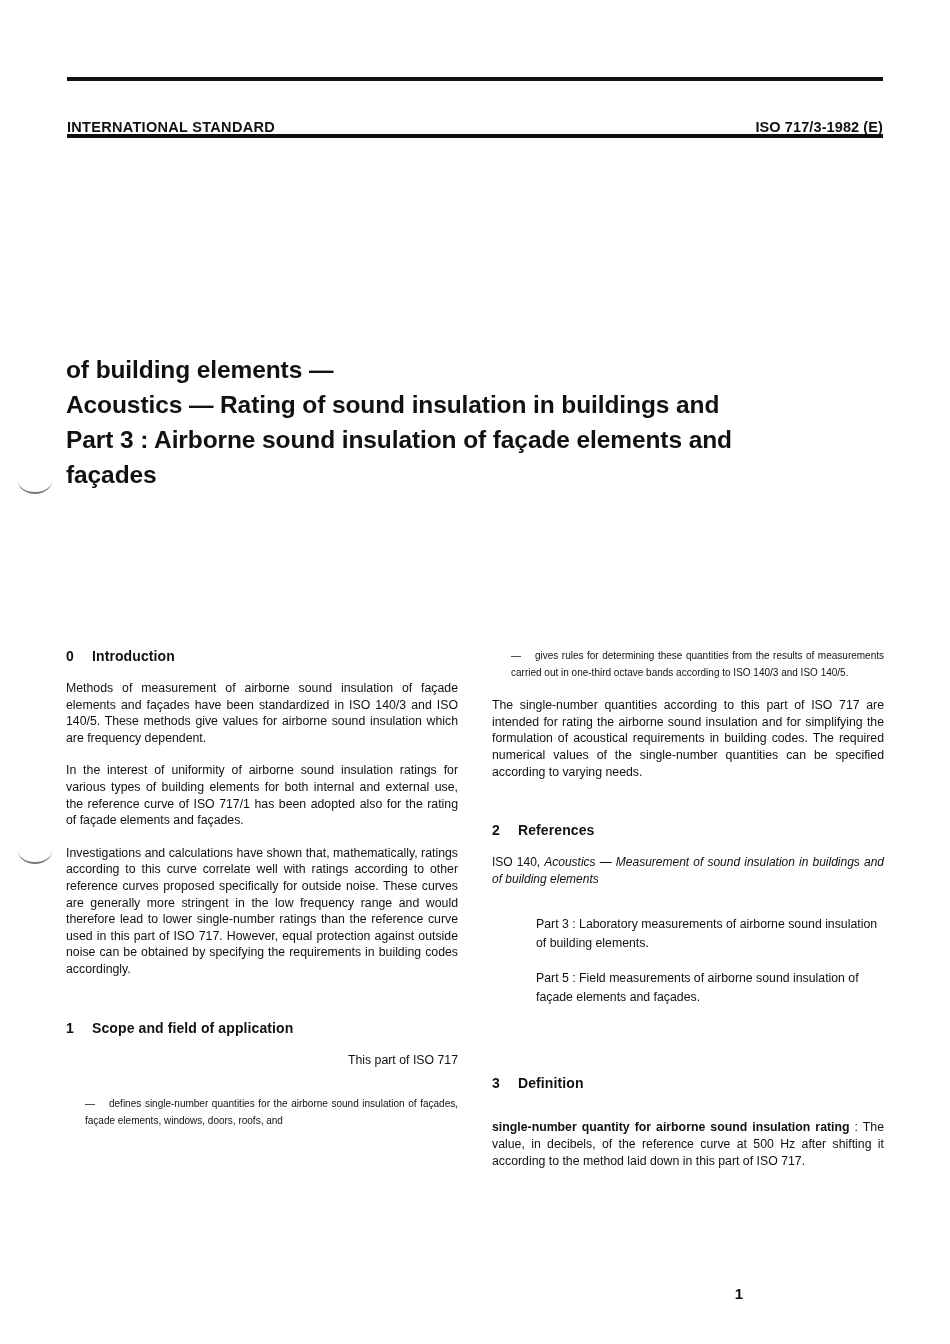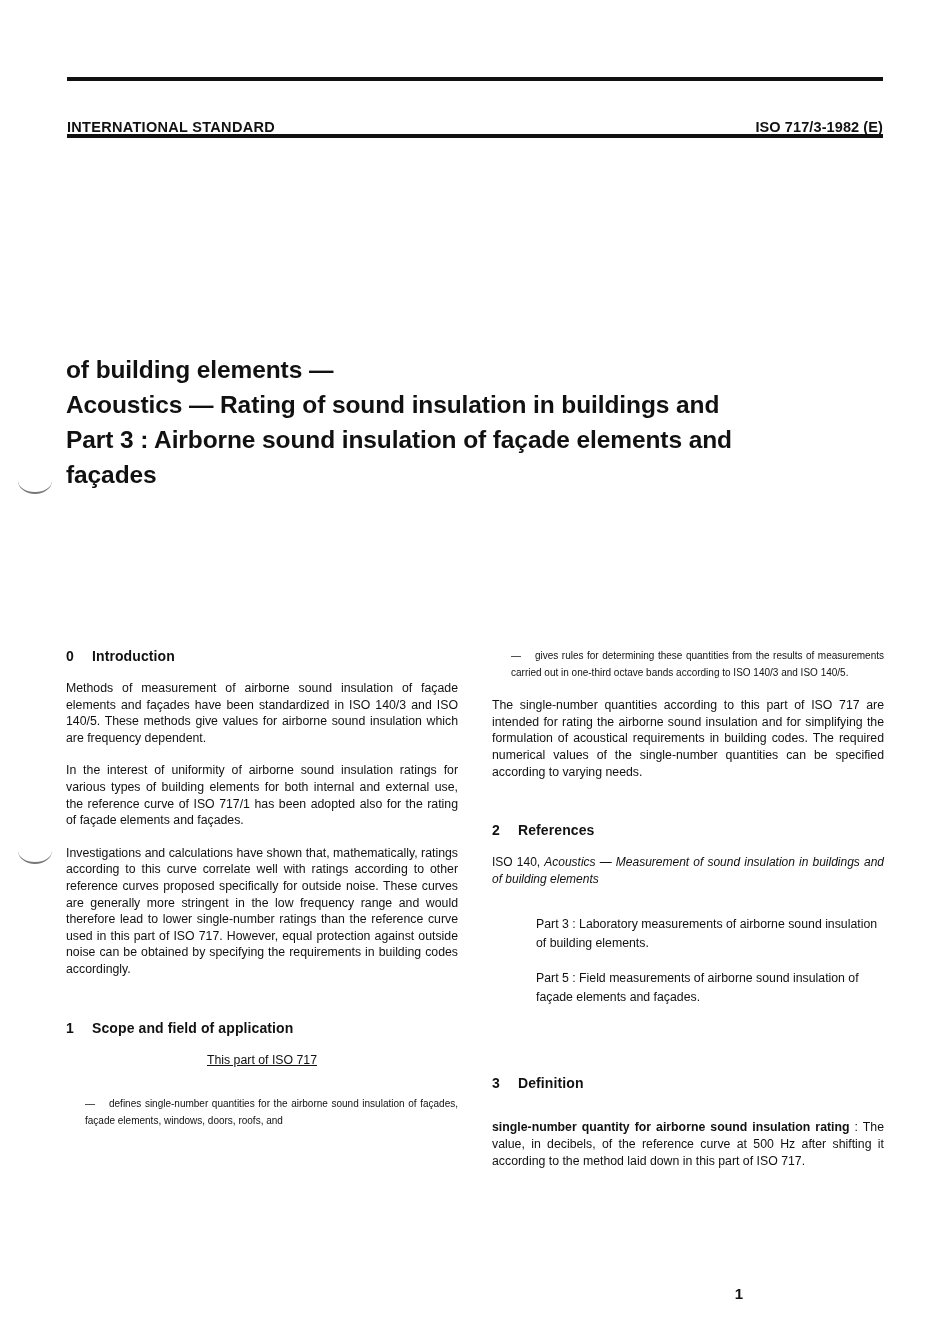--- a/index.html
+++ b/index.html
@@ -105,21 +105,21 @@
 
   p.body {
     font-size: 12.3px;
     line-height: 16.6px;
     margin: 0 0 16px 0;
     text-align: justify;
     text-justify: inter-word;
     hyphens: none;
   }
 
-  p.body.flush { text-align: center; text-decoration: underline; }
+  p.body.flush { text-align: right; }
 
   p.dash {
     font-size: 10px;
     line-height: 16.6px;
     margin: 0 0 16px 0;
     padding-left: 19px;
     text-align: justify;
   }
   p.dash .dash-mark {
     display: inline-block;

